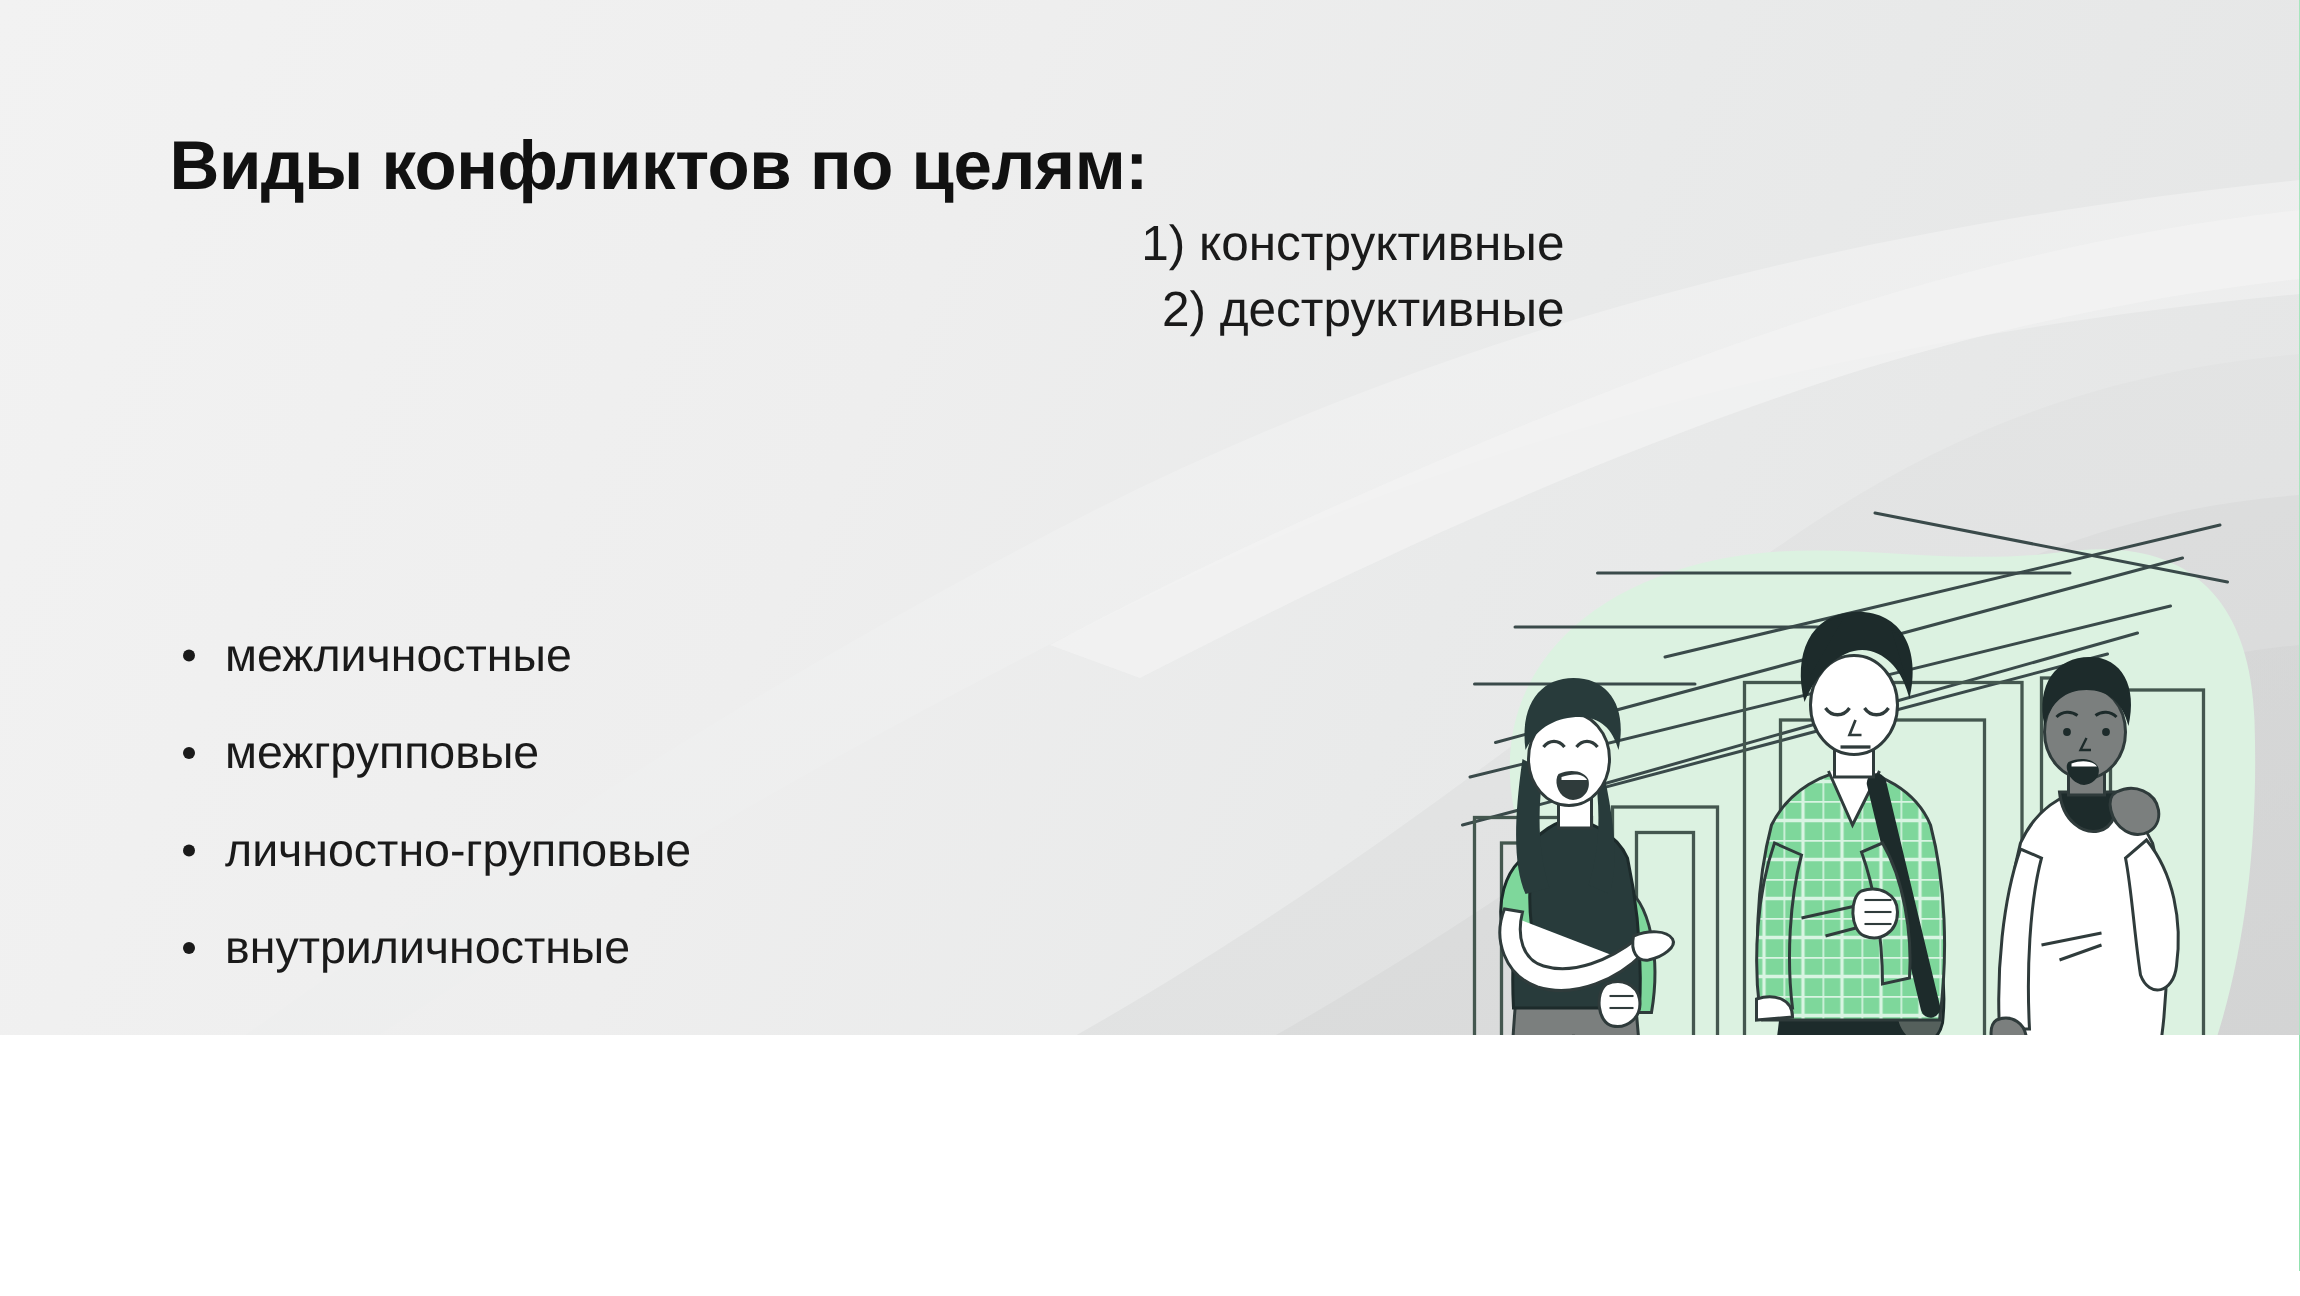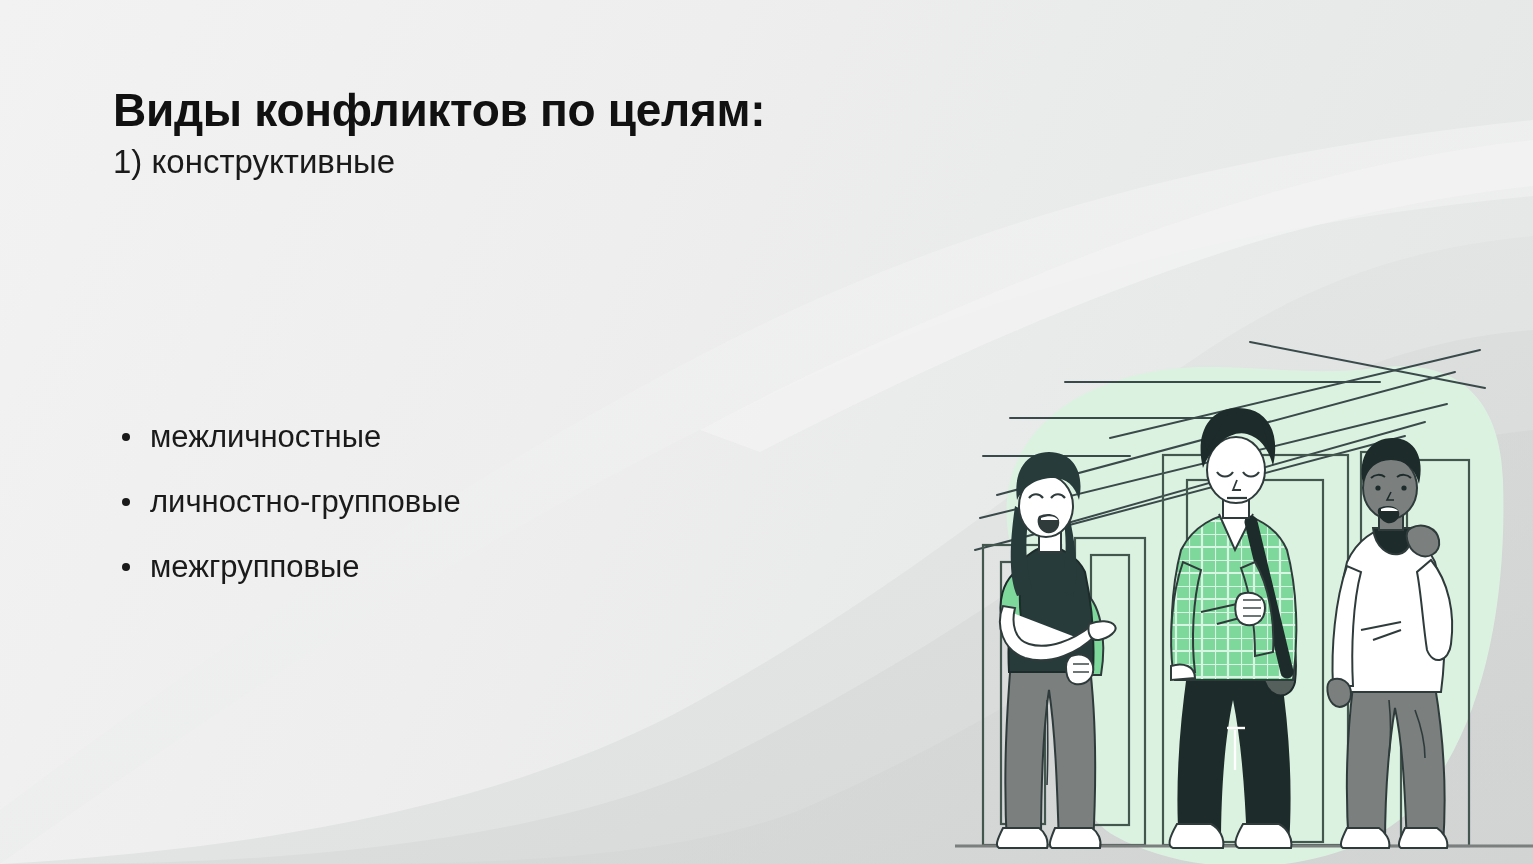--- a/index.html
+++ b/index.html
@@ -4,21 +4,21 @@
 <title>Виды конфликтов</title>
 <style>
   html, body {
     margin: 0;
     padding: 0;
     background: #ffffff;
   }
   #slide {
     position: relative;
     width: 1533px;
-    height: 864px;
+    height: 690px;
     overflow: hidden;
     background: #22c55e;
     font-family: "Liberation Sans", "DejaVu Sans", sans-serif;
     -webkit-font-smoothing: antialiased;
   }
 
   
   .bg-base {
     position: absolute;
     inset: 0;
@@ -46,20 +46,21 @@
     letter-spacing: -0.3px;
     line-height: 1.08;
     margin: 0 0 4px 0;
     white-space: nowrap;
   }
   .num-line {
     font-size: 33px;
     color: #1a1a1a;
     line-height: 1.34;
     white-space: nowrap;
+    text-align: right;
   }
 
   .h2-wrap {
     position: absolute;
     left: 113px;
     top: 322px;
     width: 1250px;
   }
   .h2 {
     font-size: 46px;
@@ -144,35 +145,40 @@
     <path d="M1533,430 C1420,440 1320,490 1220,565 C1090,660 960,740 800,810 C660,864 460,864 300,864 L1533,864 Z" fill="url(#gD)" opacity="0.55"></path>
 
     <path d="M0,864 C230,700 470,540 760,400 C1000,282 1260,222 1533,196 L1533,120 C1240,150 980,215 730,340 C450,482 200,660 0,810 Z" fill="url(#gC)" opacity="0.9"></path>
 
     <path d="M1533,140 C1350,160 1180,215 1000,290 C880,340 790,382 700,430 L760,452 C900,380 1060,305 1230,250 C1330,218 1440,196 1533,186 Z" fill="#f3f3f3" opacity="0.7"></path>
   </svg>
 
   <div class="text-col">
     <h1 class="h1">Виды конфликтов по целям:</h1>
     <div class="num-line">1) конструктивные</div>
+    <div class="num-line">2) деструктивные</div>
   </div>
 
 
   <ul class="bullets">
     <li>
       <span class="dot"></span>
       <span>межличностные</span>
     </li>
     <li>
       <span class="dot"></span>
+      <span>межгрупповые</span>
+    </li>
+    <li>
+      <span class="dot"></span>
       <span>личностно-групповые</span>
     </li>
     <li>
       <span class="dot"></span>
-      <span>межгрупповые</span>
+      <span>внутриличностные</span>
     </li>
   </ul>
 
   <div class="illus">
     <svg viewBox="0 0 578 564" width="578" height="564">
       <defs>
         <clipPath id="blobClip">
           <path d="M78,300 C20,200 60,110 170,78 C255,53 330,80 420,68
                    C500,57 545,95 548,180 C552,300 530,420 470,495
                    C405,576 250,586 160,536 C95,500 108,370 78,300 Z"></path>

